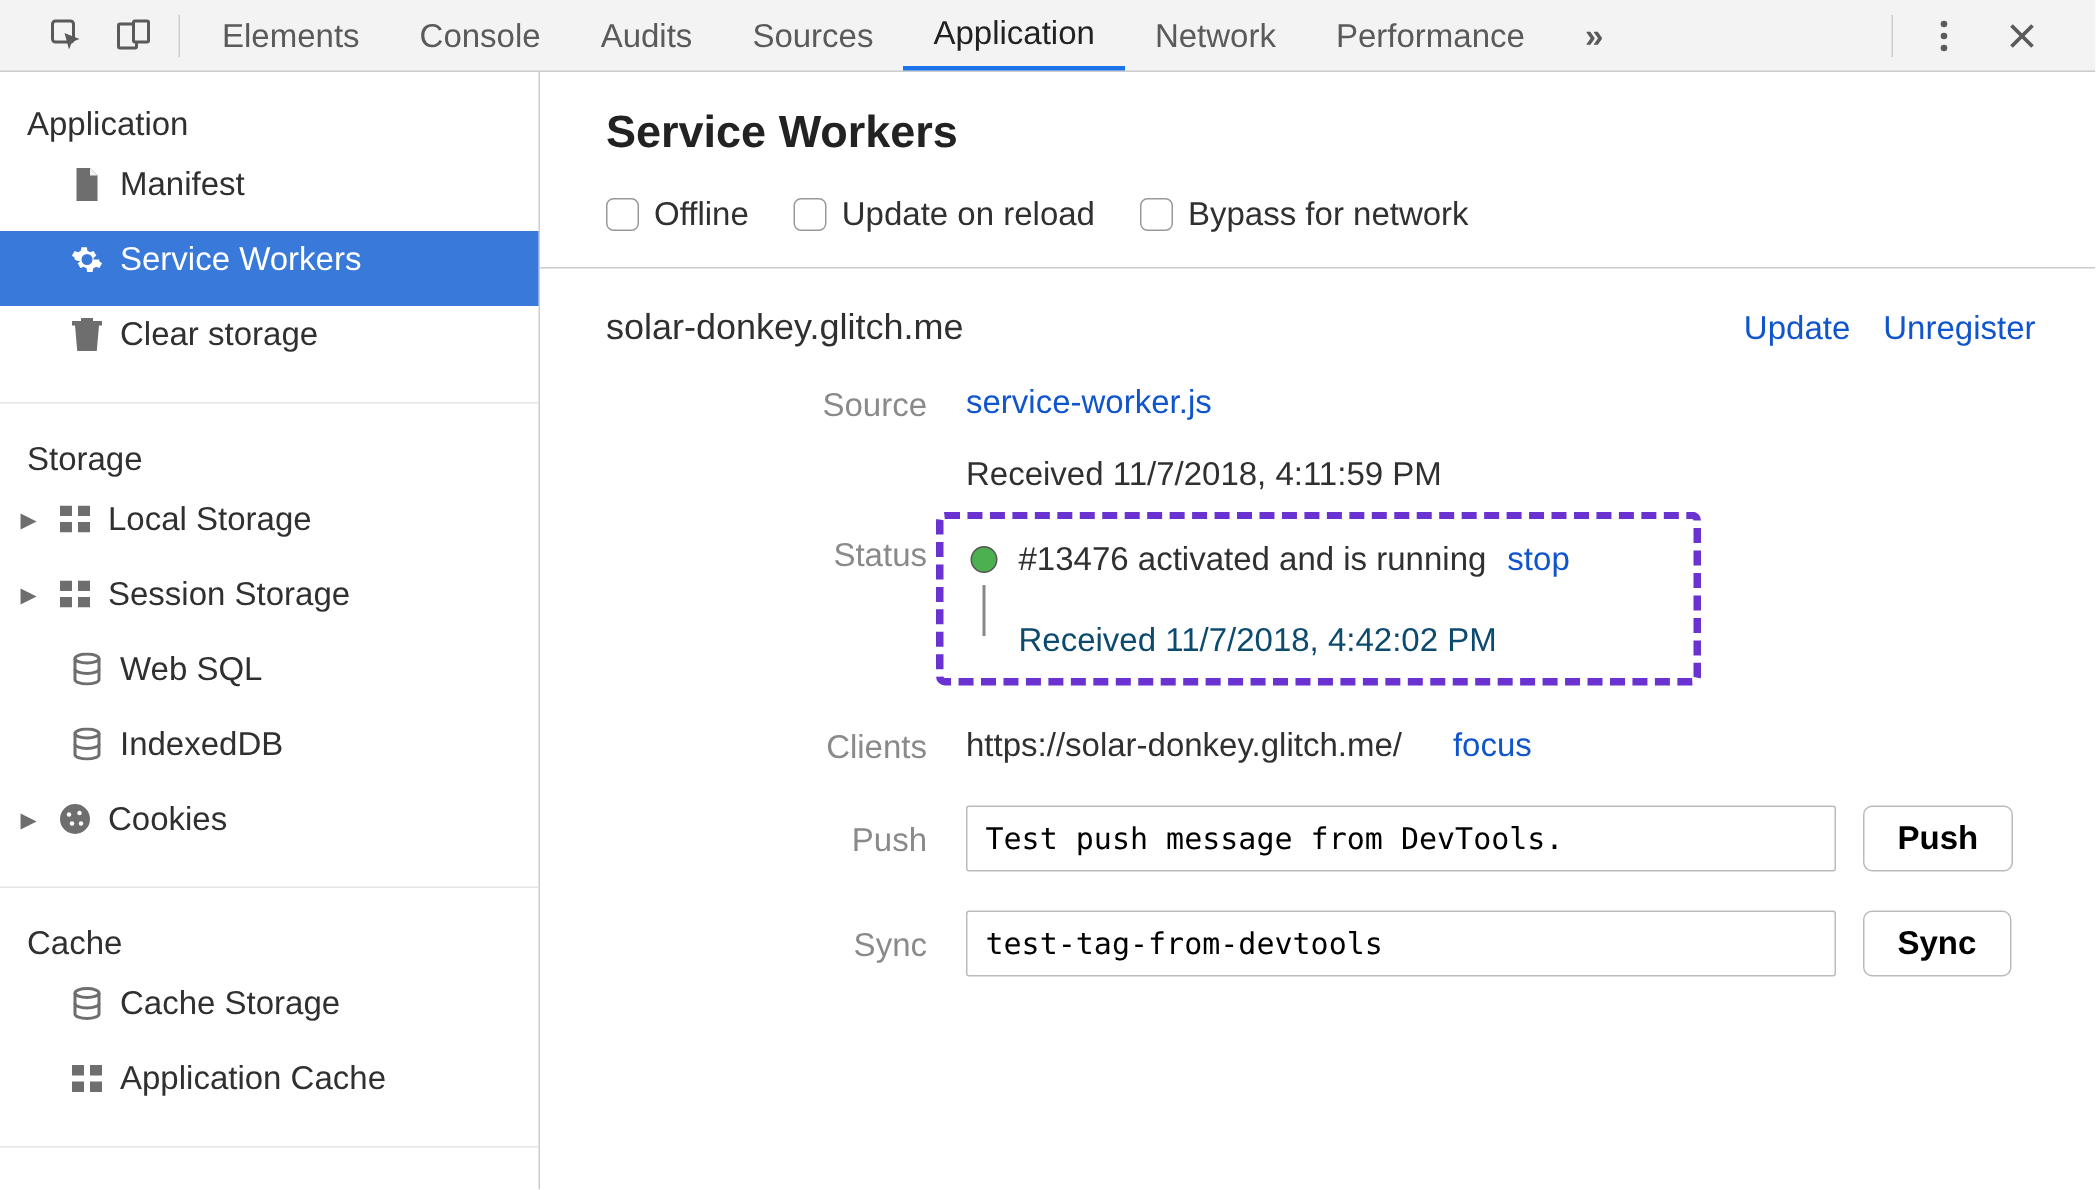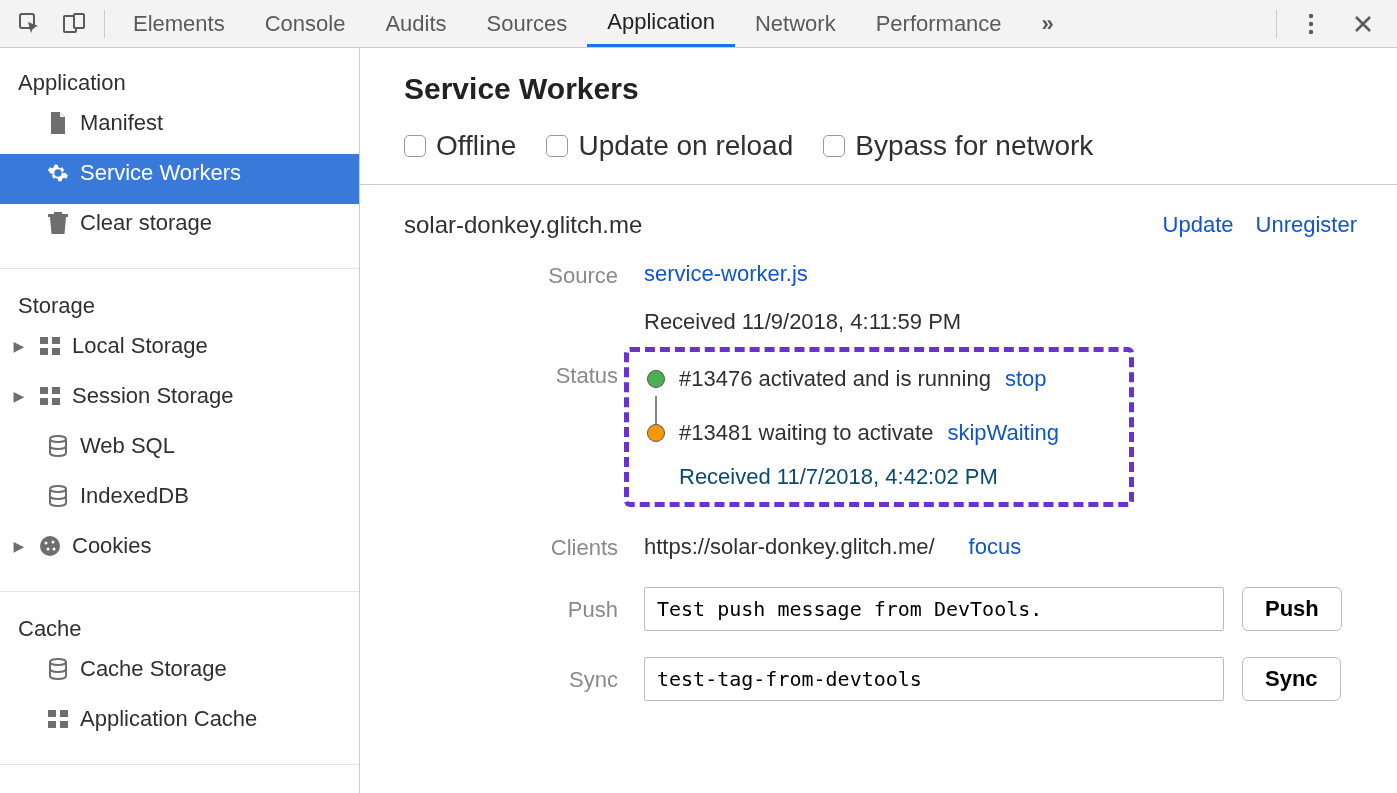--- a/index.html
+++ b/index.html
@@ -1,17 +1,17 @@
 <!DOCTYPE html>
 <html><head>
 <meta charset="utf-8">
 <style>
   * { box-sizing: border-box; margin: 0; padding: 0; }
   html, body { width: 1397px; height: 793px; font-family: "Helvetica Neue", Arial, sans-serif; font-size: 21px; color: #303030; background: #fff; overflow: hidden; }
-  .toolbar { display: flex; align-items: center; height: 48px; border-bottom: 1px solid #ccc; background: #f3f3f3; padding: 0 8px; }
+  .toolbar { display: flex; align-items: center; height: 48px; border-bottom: 1px solid #ccc; background: #f3f3f3; padding: 0 23px; }
   .toolbar .tb-icon { width: 32px; height: 32px; display: flex; align-items: center; justify-content: center; margin: 0 6px; color: #5a5a5a; }
   .toolbar .vsep { width: 1px; height: 28px; background: #ccc; margin: 0 8px; }
   .tabs { display: flex; flex: 1; align-items: stretch; height: 100%; }
   .tab { padding: 0 20px; display: flex; align-items: center; color: #5a5a5a; cursor: pointer; font-size: 22px; }
   .tab.active { color: #222; border-bottom: 3px solid #1a73e8; }
   .tb-right { display: flex; align-items: center; }
   .tb-right .tb-icon { margin: 0 10px; }
 
   .body { display: flex; height: calc(100% - 48px); }
   .sidebar { width: 360px; border-right: 1px solid #ccc; overflow-y: auto; padding-top: 12px; }
@@ -19,21 +19,21 @@
   .s-item { display: flex; align-items: center; padding: 6px 18px 18px 46px; font-size: 22px; color: #303030; cursor: pointer; gap: 10px; }
   .s-item.selected { background: #3879d9; color: #fff; }
   .s-item .icon { width: 24px; display: flex; justify-content: center; align-items: center; color: #6e6e6e; }
   .s-item.selected .icon { color: #fff; }
   .s-item .tri { width: 14px; text-align: center; font-size: 14px; color: #6e6e6e; margin-left: -34px; margin-right: 2px; }
   .sep { height: 1px; background: #e5e5e5; margin: 14px 0; }
 
   .panel { flex: 1; overflow-y: auto; padding: 24px 40px 24px 44px; }
   .panel-title { font-size: 30px; font-weight: 600; margin-bottom: 24px; color: #222; }
   .opts { display: flex; align-items: center; gap: 30px; padding-bottom: 22px; border-bottom: 1px solid #ccc; margin: 0 -40px 26px -44px; padding-left: 44px; padding-right: 40px; }
-  .chk { display: flex; align-items: center; gap: 10px; font-size: 28px; color: #303030; }
+  .chk { display: flex; align-items: center; gap: 10px; font-size: 22px; color: #303030; }
   .chk .box { width: 22px; height: 22px; border: 1px solid #999; border-radius: 5px; background: #fff; }
 
   .reg-head { display: flex; justify-content: space-between; align-items: center; margin-bottom: 22px; }
   .origin { font-weight: 400; font-size: 24px; }
   .reg-actions { display: flex; gap: 22px; }
   .link { color: #1155cc; cursor: pointer; font-size: 22px; }
 
   .grid { display: grid; grid-template-columns: 220px 1fr; row-gap: 26px; column-gap: 20px; }
   .glabel { color: #8a8a8a; font-size: 22px; text-align: right; padding-right: 6px; padding-top: 2px; }
   .gval { font-size: 22px; }
@@ -247,37 +247,32 @@
       <div class="reg-actions">
         <span class="link">Update</span>
         <span class="link">Unregister</span>
       </div>
     </div>
 
     <div class="grid">
       <div class="glabel">Source</div>
       <div class="gval">
         <div><span class="link">service-worker.js</span></div>
-        <div style="margin-top:22px;">Received 11/9/2018, 4:11:59 PM</div>
+        <div style="margin-top:22px;">Received 11/7/2018, 4:11:59 PM</div>
       </div>
 
       <div class="glabel">Status</div>
       <div class="gval">
         <div class="status-box">
           <div class="status-line">
             <span class="dot green"></span>
             <span>#13476 activated and is running</span>
             <span class="link">stop</span>
           </div>
           <div class="status-connector"></div>
-          <div class="status-line">
-            <span class="dot orange"></span>
-            <span>#13481 waiting to activate</span>
-            <span class="link">skipWaiting</span>
-          </div>
           <div class="status-received">Received 11/7/2018, 4:42:02 PM</div>
         </div>
       </div>
 
       <div class="glabel">Clients</div>
       <div class="gval client-line">
         <span>https://solar-donkey.glitch.me/</span>
         <span class="link">focus</span>
       </div>
 

